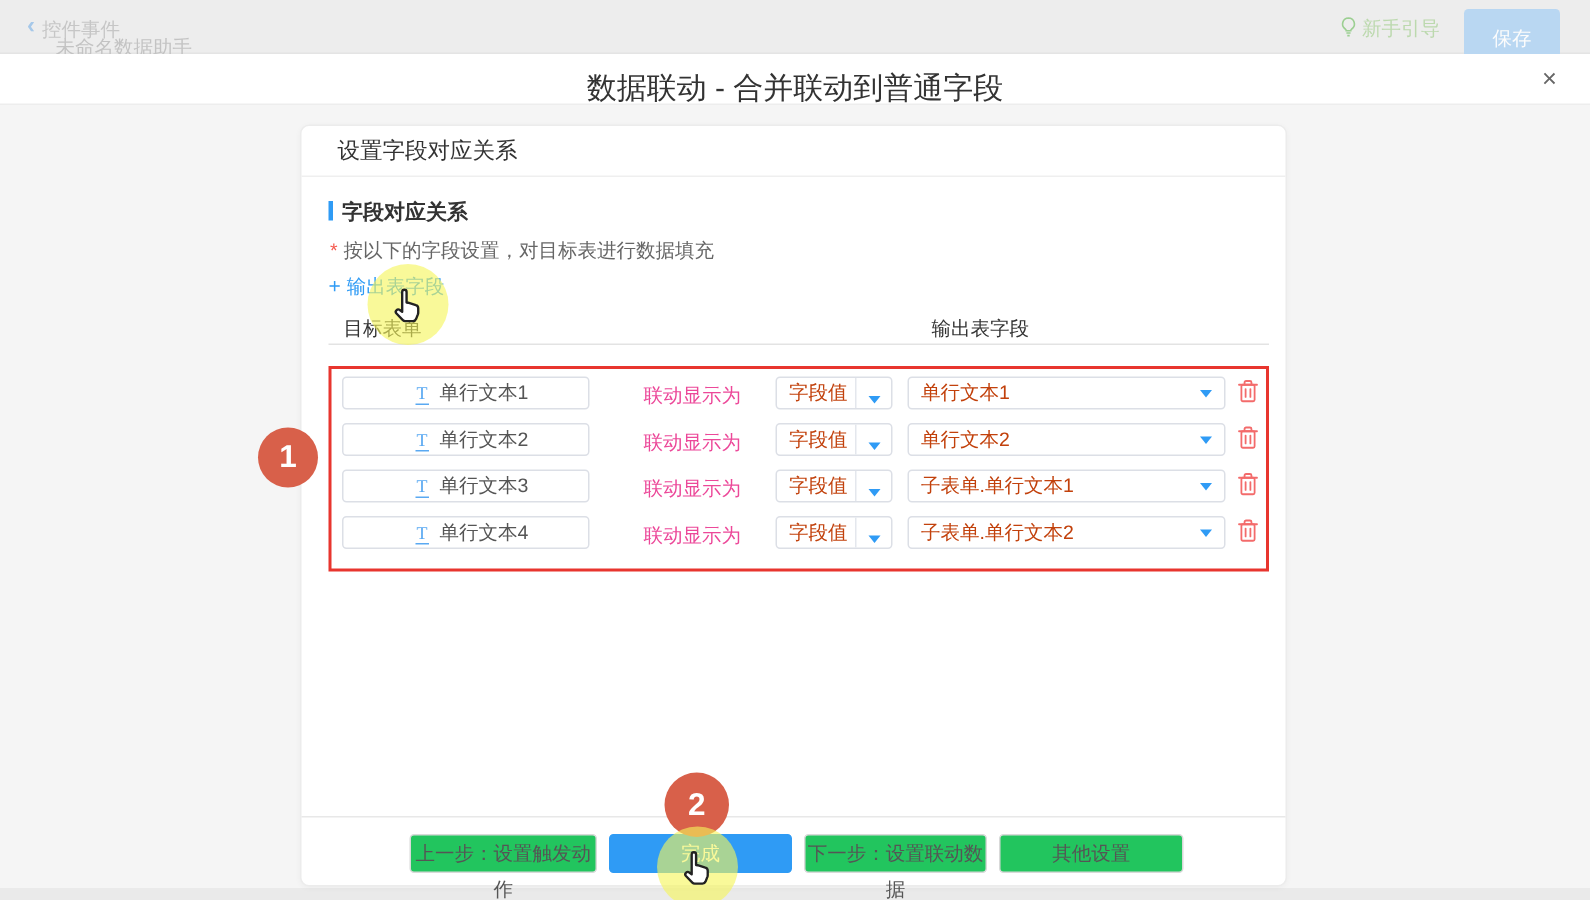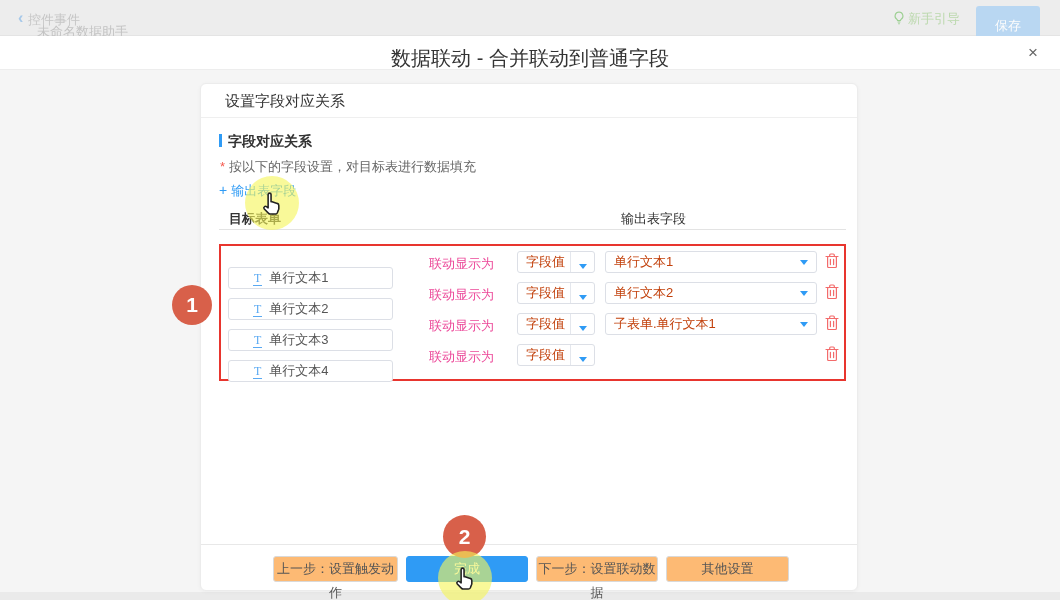--- a/index.html
+++ b/index.html
@@ -45,48 +45,48 @@
   .section-title { position:absolute; left:18px; top:49px; font-size:14px;
                    font-weight:bold; color:#333; }
   .section-bar { display:inline-block; width:3px; height:13px; background:#2f9bf5;
                  margin-right:6px; vertical-align:-1px; }
   .hint-row { position:absolute; left:19px; top:74px; font-size:13px; color:#666; }
   .hint-star { color:#f5594e; margin-right:4px; }
   .add-link { position:absolute; left:18px; top:98px; font-size:13px; color:#2f9bf5;
               cursor:pointer; }
   .add-plus { font-size:14px; margin-right:4px; }
   .col-headers { position:absolute; left:0; top:126px; width:100%; font-size:13px; color:#333; }
-  .col-target { position:absolute; left:28px;font-weight:bold; }
+  .col-target { position:absolute; left:28px; }
   .col-output { position:absolute; left:420px; }
   .header-line { position:absolute; left:18px; top:145px; width:627px; height:1px;
                  background:#e3e3e3; }
   
   .rows-box { position:absolute; left:18px; top:160px; width:627px; height:137px;
               border:2px solid #e8352e; padding:5px 0 0 5px; }
   .field-row { position:relative; height:22px; margin-bottom:9px; }
-  .f-input { position:absolute; left:2px; top:16px; width:165px; height:22px;
+  .f-input { position:absolute; left:2px; top:0; width:165px; height:22px;
              border:1px solid #dcdfe6; border-radius:3px; background:#fff;
-             line-height:20px; padding-left:24px; color:#555; cursor:text; }
+             line-height:20px; padding-left:8px; color:#555; cursor:text;text-align:center; }
   .t-icon { color:#5aa9f2; font-size:12px; border-bottom:1px solid #5aa9f2;
             padding:0 1px; margin-right:7px; font-family:"Liberation Serif","DejaVu Serif",serif; }
   .row-label { position:absolute; left:203px; top:4px; color:#ec4899; font-size:13px; }
   .sel { position:absolute; top:0; height:22px; border:1px solid #dcdfe6; border-radius:3px;
          background:#fff; line-height:20px; color:#c2410c; cursor:pointer; }
   .sel-mode { left:291px; width:78px; padding-left:8px; }
   .caret-box { position:absolute; right:0; top:0; width:24px; height:20px;
                border-left:1px solid #e4e7ed; text-align:center; }
   .caret { display:inline-block; width:0; height:0; border-left:4px solid transparent;
            border-right:4px solid transparent; border-top:5px solid #2f9bf5;
            vertical-align:middle; margin-top:8px; }
   .sel-output { left:379px; width:212px; padding-left:8px; }
   .sel-output .caret { position:absolute; right:8px; top:0; margin-top:8px; }
   .trash { position:absolute; left:599px; top:2px; cursor:pointer; }
   
   .footer-line { position:absolute; left:0; top:460px; width:100%; height:1px; background:#e8e8e8; }
-  .f-btn { position:absolute; top:472px; height:26px; background:#fdba74;
+  .f-btn { position:absolute; top:472px; height:26px; background:#22c55e;
            border:1px solid #d9d9d9; border-radius:3px; font-size:13px; color:#555;
            line-height:24px; text-align:center; cursor:pointer;
            font-family:"Liberation Sans","DejaVu Sans",sans-serif; }
   .btn-prev { left:72px; width:125px; }
   .btn-done { left:205px; width:122px; background:#2f9bf5; border-color:#2f9bf5; color:#fff; }
   .btn-next { left:335px; width:122px; }
   .btn-other { left:465px; width:123px; }
   
   .annot { position:absolute; z-index:30; }
   .badge { width:40px; height:40px; border-radius:50%; background:#d8604a; color:#fff;
@@ -181,20 +181,21 @@
               <rect x="2.6" y="3.5" width="8.8" height="11" rx="1"></rect>
               <path d="M5.4 6.4v5.2M8.6 6.4v5.2"></path>
             </g>
           </svg></span>
   </div>
 
   <div class="field-row">
     <div class="f-input"><span class="t-icon">T</span><span>单行文本4</span></div>
     <span class="row-label">联动显示为</span>
     <div class="sel sel-mode"><span>字段值</span><span class="caret-box"><span class="caret"></span></span></div>
+    <div class="sel sel-output"><span>子表单.单行文本2</span><span class="caret"></span></div>
     <span class="trash"><svg width="14" height="16" viewBox="0 0 14 16">
             <g fill="none" stroke="#f36b6b" stroke-width="1.2" stroke-linecap="round">
               <path d="M1 3.5h12"></path>
               <path d="M4.7 3.3V2c0-.5.4-1 1-1h2.6c.6 0 1 .5 1 1v1.3"></path>
               <rect x="2.6" y="3.5" width="8.8" height="11" rx="1"></rect>
               <path d="M5.4 6.4v5.2M8.6 6.4v5.2"></path>
             </g>
           </svg></span>
   </div>
 </div>

